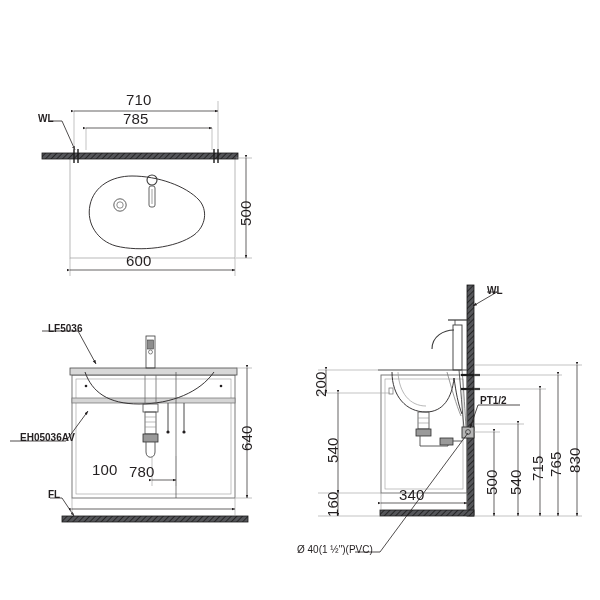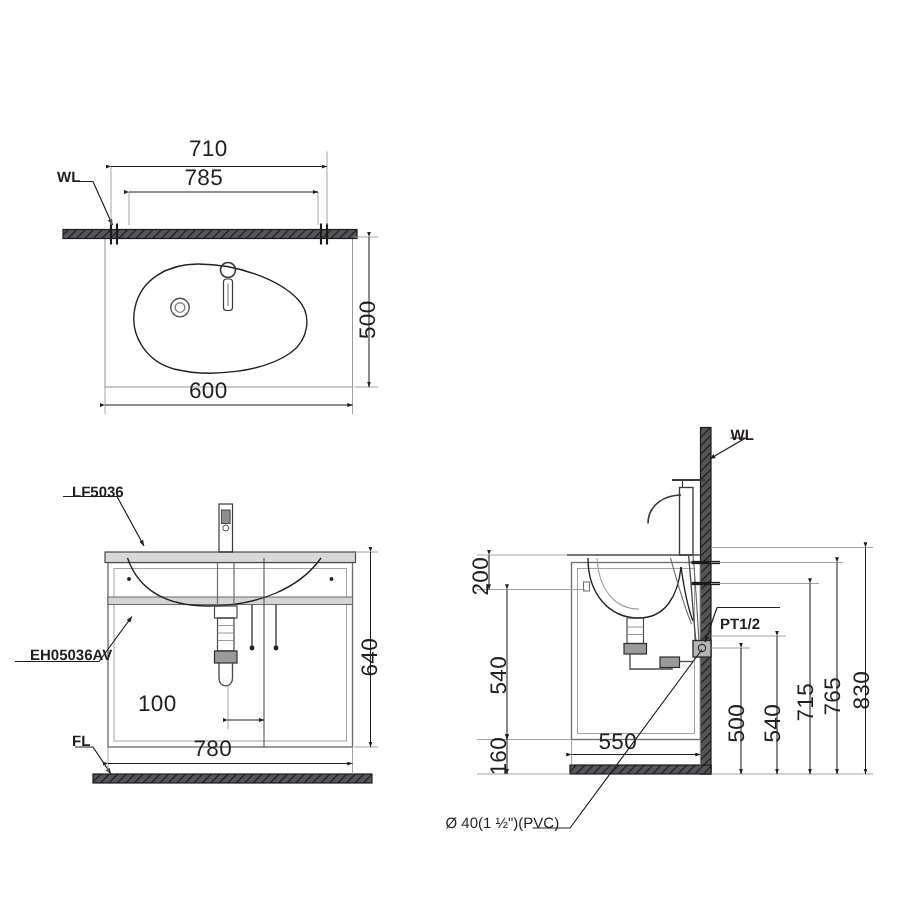--- a/index.html
+++ b/index.html
@@ -236,30 +236,30 @@
 <div class="txt dim" style="left:123px;top:111px;">785</div>
 <div class="txt dim" style="left:126px;top:253px;">600</div>
 <div class="txt dim rot" style="left:238px;top:226px;">500</div>
 <div class="txt lbl" style="left:38px;top:114px;">WL</div>
 
 <div class="txt lbl" style="left:48px;top:324px;">LF5036</div>
 <div class="txt lbl" style="left:20px;top:433px;">EH05036AV</div>
 <div class="txt lbl" style="left:48px;top:490px;">FL</div>
 <div class="txt dim rot" style="left:239px;top:451px;">640</div>
 <div class="txt dim" style="left:92px;top:462px;">100</div>
-<div class="txt dim" style="left:129px;top:492px;">780</div>
+<div class="txt dim" style="left:129px;top:464px;">780</div>
 
 <div class="txt lbl" style="left:487px;top:286px;">WL</div>
-<div class="txt lbl" style="left:480px;top:412px;">PT1/2</div>
+<div class="txt lbl" style="left:480px;top:396px;">PT1/2</div>
 <div class="txt lbl2" style="left:297px;top:545px;">Ø 40(1 ½")(PVC)</div>
 
 <div class="txt dim rot" style="left:313px;top:397px;">200</div>
 <div class="txt dim rot" style="left:325px;top:463px;">540</div>
 <div class="txt dim rot" style="left:325px;top:517px;">160</div>
-<div class="txt dim" style="left:399px;top:487px;">550</div>
+<div class="txt dim" style="left:399px;top:487px;">340</div>
 
 <div class="txt dim rot" style="left:484px;top:495px;">500</div>
 <div class="txt dim rot" style="left:508px;top:495px;">540</div>
 <div class="txt dim rot" style="left:530px;top:481px;">715</div>
 <div class="txt dim rot" style="left:548px;top:477px;">765</div>
 <div class="txt dim rot" style="left:567px;top:473px;">830</div>
 
 </div>
 
 </body></html>

